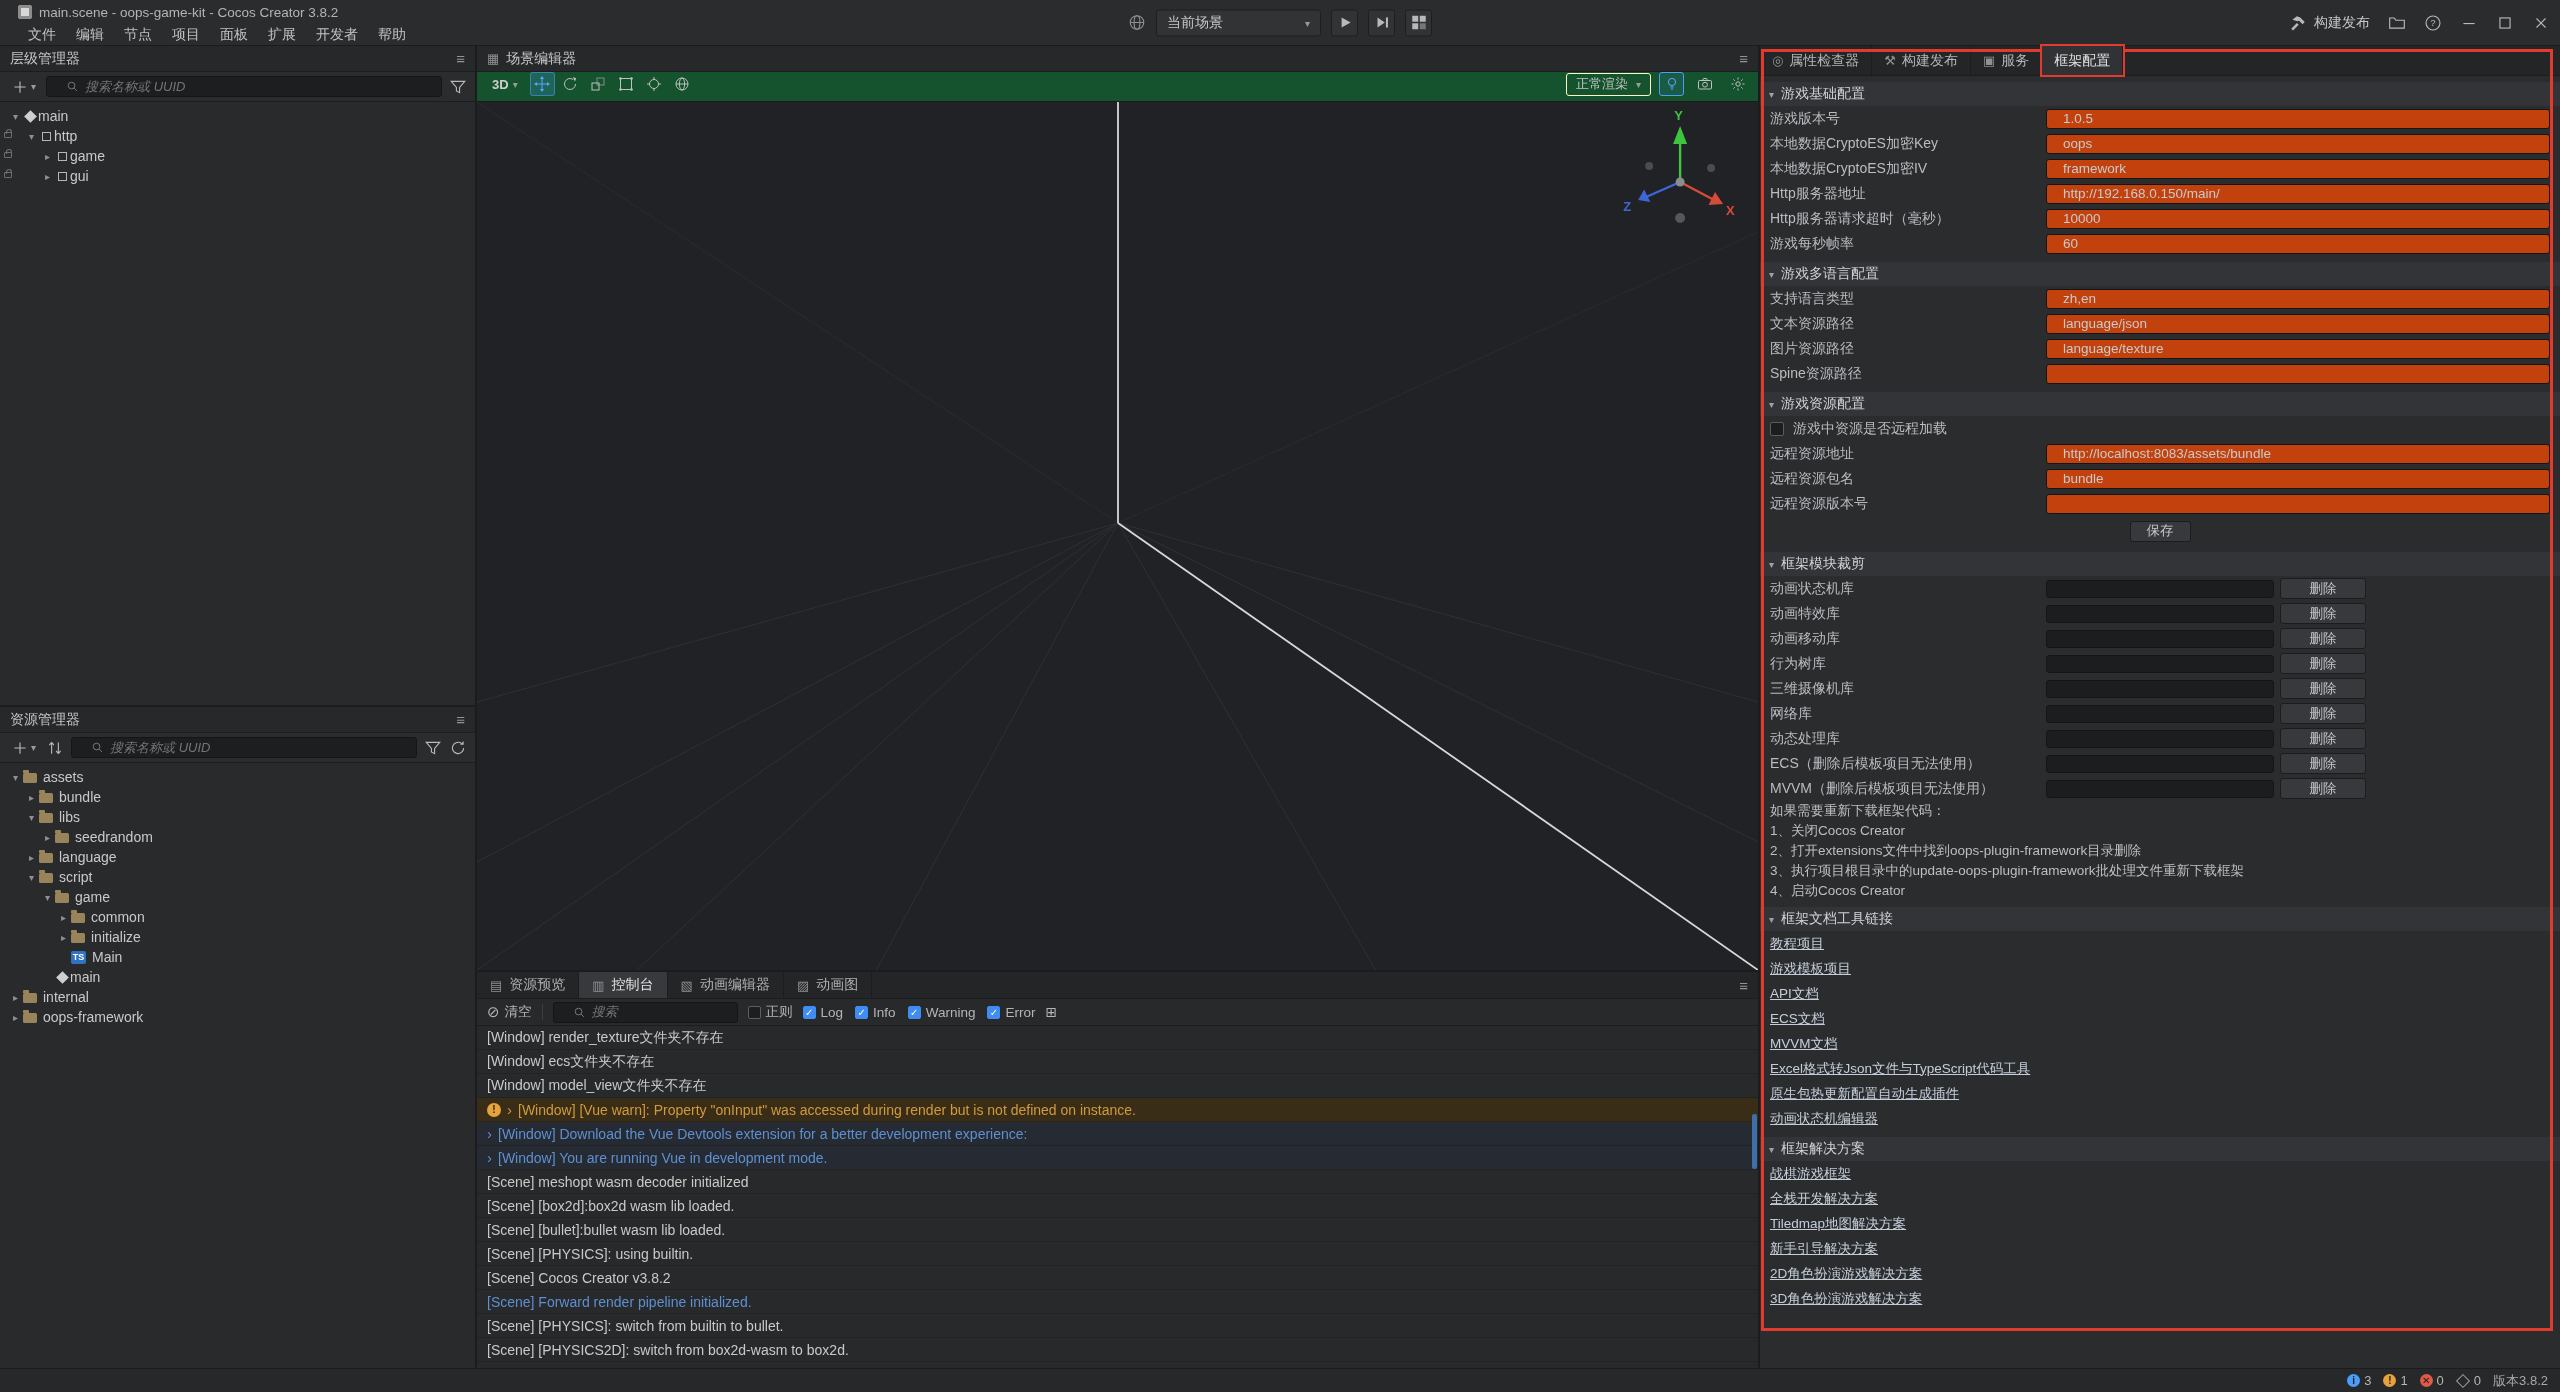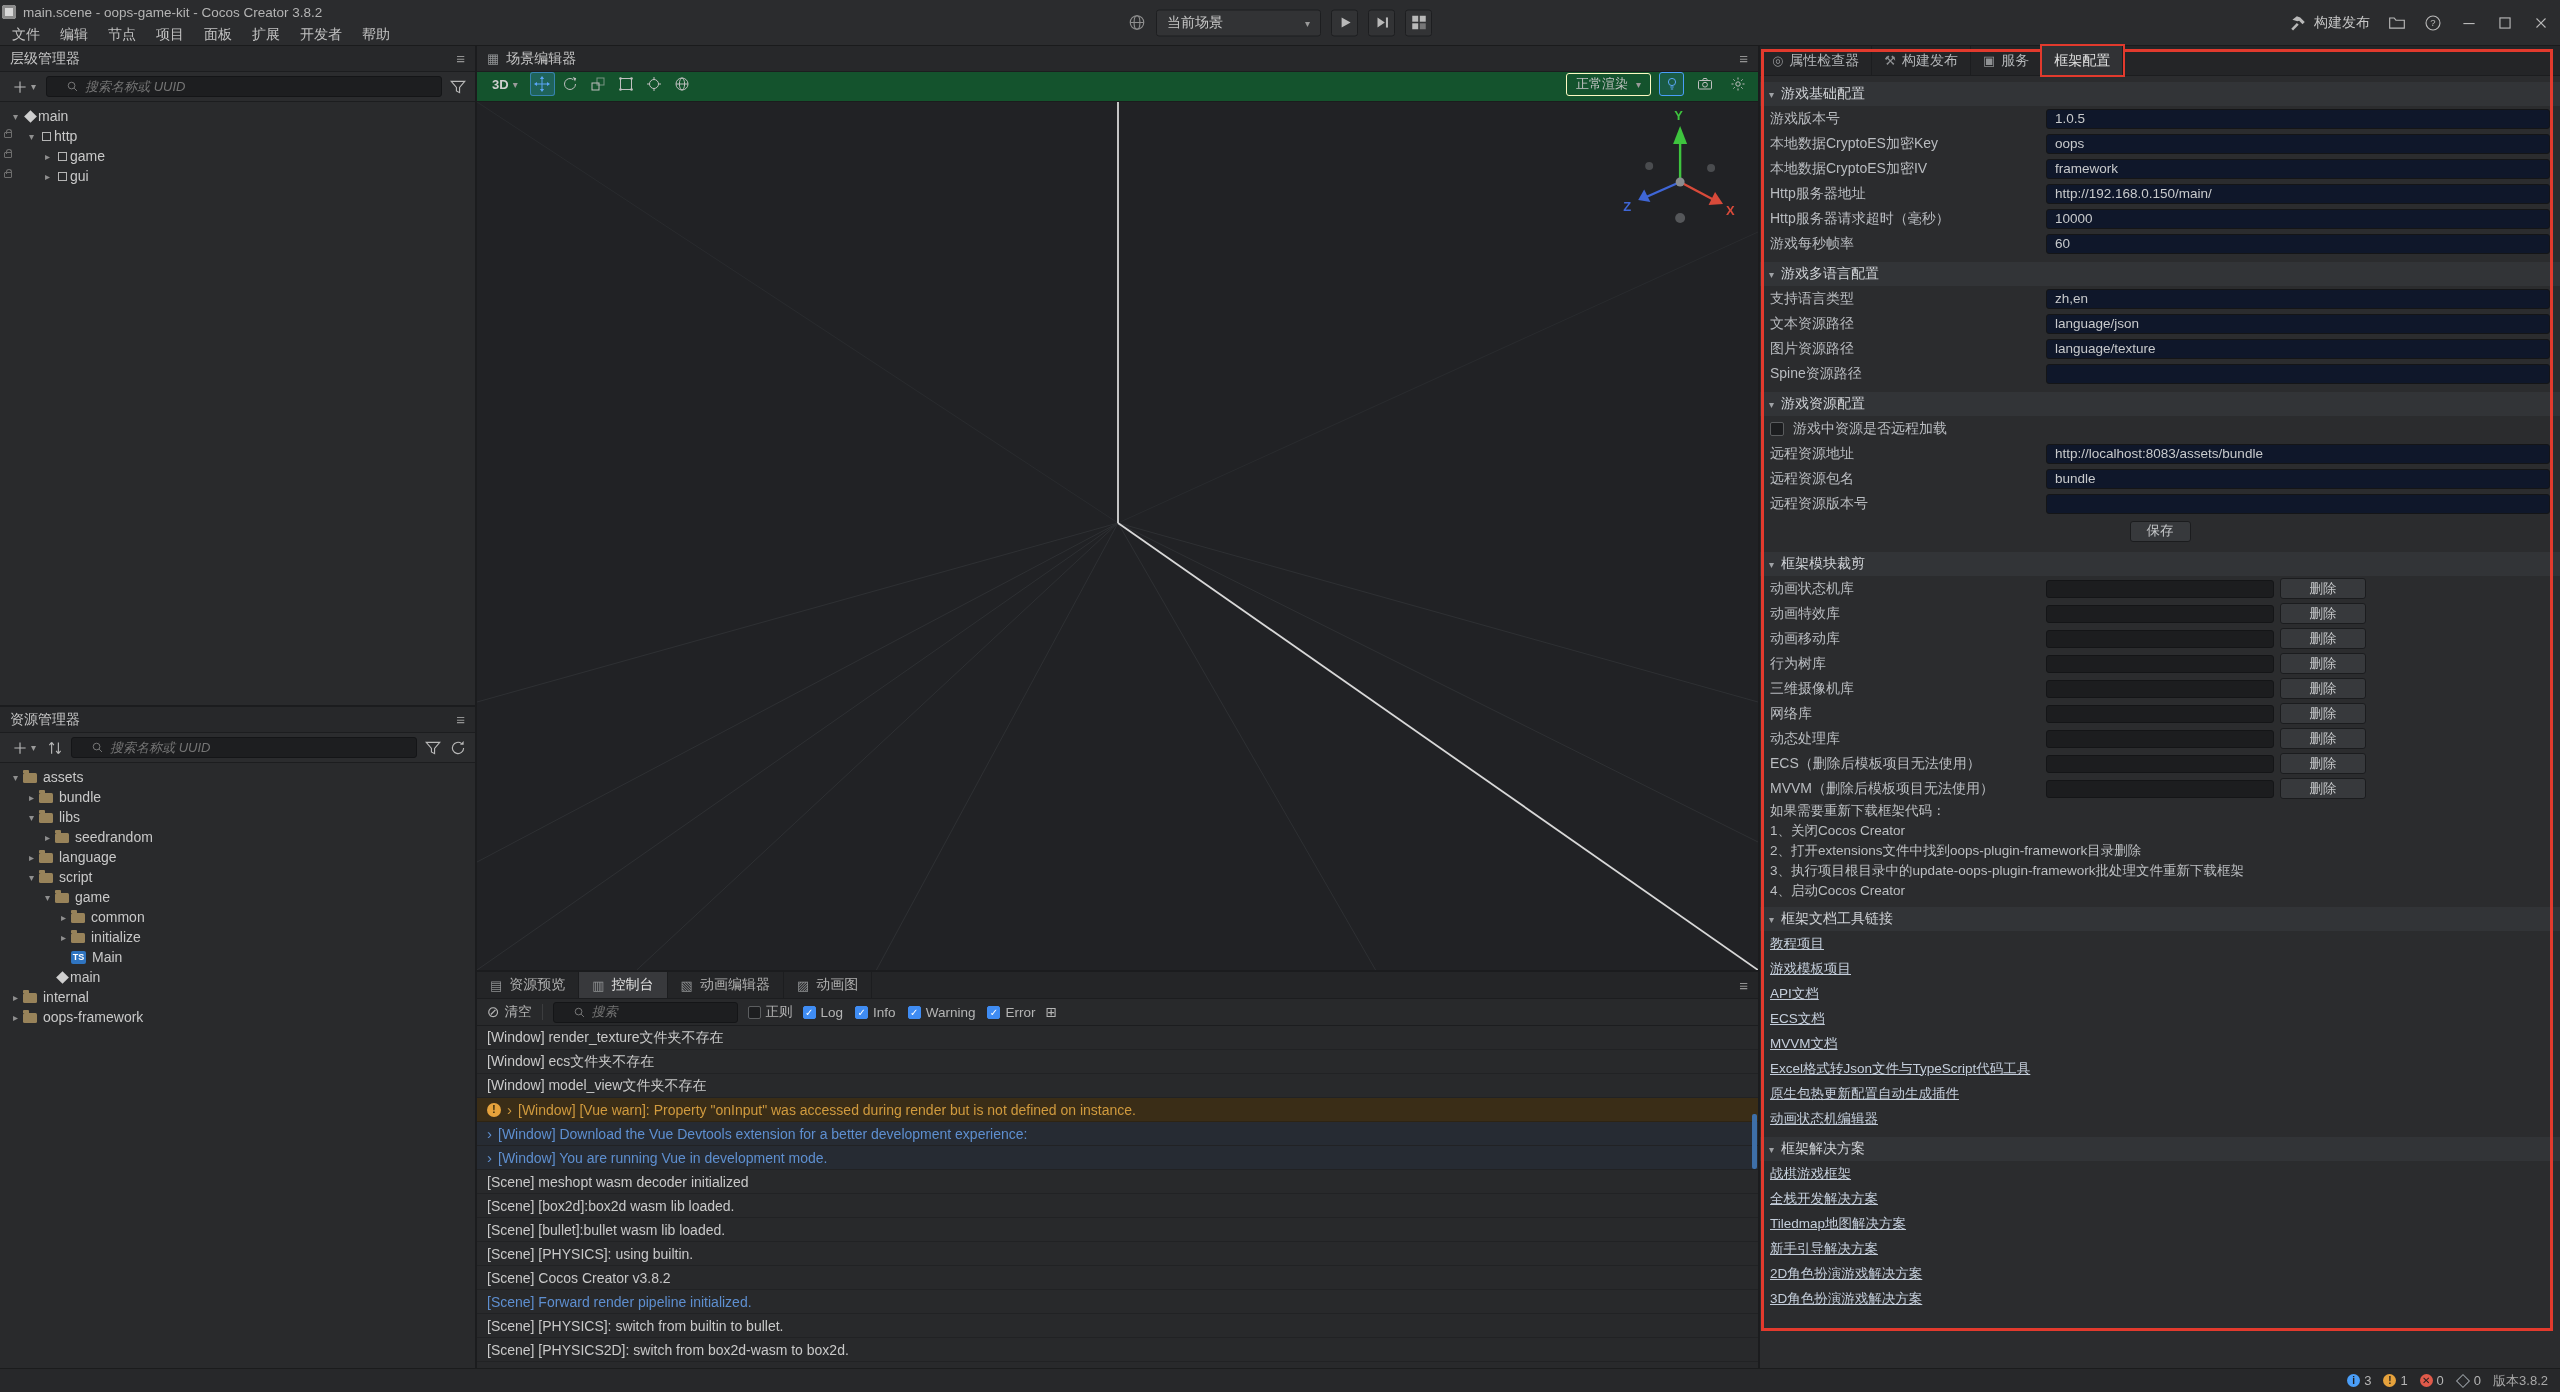--- a/index.html
+++ b/index.html
@@ -5,21 +5,21 @@
   * { box-sizing: border-box; margin: 0; padding: 0; }
   html,body { width:2560px; height:1392px; overflow:hidden; }
   body {
     font-family: "Liberation Sans", "DejaVu Sans", sans-serif;
     background:#2b2c2e; color:#c9c9c9; font-size:14px; cursor:default;
   }
   .app { width:2560px; height:1392px; display:flex; flex-direction:column; }
 
   
   .topbar { position:relative; height:46px; background:#2b2c2e; border-bottom:1px solid #1a1b1c; flex:none; }
-  .tb-left { position:absolute; left:2px; top:2px; }
+  .tb-left { position:absolute; left:18px; top:2px; }
   .tb-title { display:flex; align-items:center; gap:7px; height:20px; font-size:13.5px; color:#b4b4b4; }
   .app-icon { width:14px; height:14px; border-radius:3px; background:#d8d8d8; box-shadow:inset 0 0 0 3px #8c8c8c; }
   .tb-menus { display:flex; align-items:center; height:24px; }
   .menu-item { padding:0 10px; font-size:14px; color:#c2c2c2; height:22px; line-height:22px; border-radius:3px; }
   .tb-center { position:absolute; left:50%; top:50%; transform:translate(-50%,-50%); display:flex; align-items:center; gap:10px; }
   .scene-select { display:flex; align-items:center; justify-content:space-between; width:165px; height:27px; background:#323335; border:1px solid #1d1e20; border-radius:3px; padding:0 10px; font-size:14px; color:#c6c6c6; }
   .tb-btn { width:27px; height:27px; background:#323335; border:1px solid #1d1e20; border-radius:3px; display:flex; align-items:center; justify-content:center; color:#c0c0c0; }
   .tb-right { position:absolute; right:10px; top:50%; transform:translateY(-50%); display:flex; align-items:center; gap:18px; }
   .build-group { display:flex; align-items:center; gap:7px; font-size:14px; color:#c6c6c6; }
   .winctl { color:#b0b0b0; }
@@ -97,21 +97,21 @@
   
   .insp-tabs { height:30px; flex:none; display:flex; align-items:stretch; background:#242527; border-bottom:1px solid #1c1d1f; }
   .insp-tab { display:flex; align-items:center; gap:6px; padding:0 12px; font-size:14px; color:#b3b6b8; border-right:1px solid #1c1d1f; }
   .insp-tab.active { color:#e0e0e0; background:#313235; }
   .insp-tab.annotated { box-shadow:0 0 0 2px #e23a2d; z-index:60; }
   .insp-content { flex:1; overflow:hidden; padding-bottom:8px; }
   .section-header { height:24px; margin-top:6px; background:#323437; display:flex; align-items:center; gap:7px; padding:0 9px; color:#d0d3d7; font-size:14px; }
   .section-header .scaret { font-size:10px; color:#9fa2a5; }
   .insp-row { height:25px; display:flex; align-items:center; padding:0 10px; }
   .insp-label { width:276px; flex:none; font-size:14px; color:#b9bcc0; white-space:nowrap; overflow:hidden; }
-  .insp-input { flex:1; height:20px; background:#0f172a; border:1px solid #141517; border-radius:3px; padding:0 8px; font-size:13.5px; color:#c8cacc; line-height:18px; white-space:nowrap; overflow:hidden; }
+  .insp-input { flex:1; height:20px; background:#c2410c; border:1px solid #141517; border-radius:3px; padding:0 16px; font-size:13.5px; color:#c8cacc; line-height:18px; white-space:nowrap; overflow:hidden; }
   .module-bar { width:228px; flex:none; height:18px; background:#1c1d1f; border:1px solid #141517; border-radius:3px; margin-right:6px; }
   .btn { height:21px; background:#37393c; border:1px solid #1b1c1e; border-radius:3px; color:#c6c8ca; font-size:13.5px; padding:0 16px; display:inline-flex; align-items:center; justify-content:center; }
   .del-btn { width:86px; padding:0; flex:none; }
   .save-row { height:30px; display:flex; align-items:center; justify-content:center; }
   .checkbox { width:14px; height:14px; background:#1c1d1f; border:1px solid #5a5c5e; border-radius:2px; margin-right:9px; flex:none; }
   .insp-text { height:20px; line-height:20px; padding:0 10px; font-size:13.5px; color:#bcbfc2; white-space:nowrap; overflow:hidden; }
   .insp-link-row { height:25px; display:flex; align-items:center; padding:0 10px; }
   .insp-link { font-size:13.5px; color:#c4cedb; text-decoration:underline; white-space:nowrap; }
   .annotation-box { position:absolute; left:1px; top:3px; width:calc(100% - 8px); height:1282px; border:3px solid #e23a2d; pointer-events:none; z-index:50; }
 

